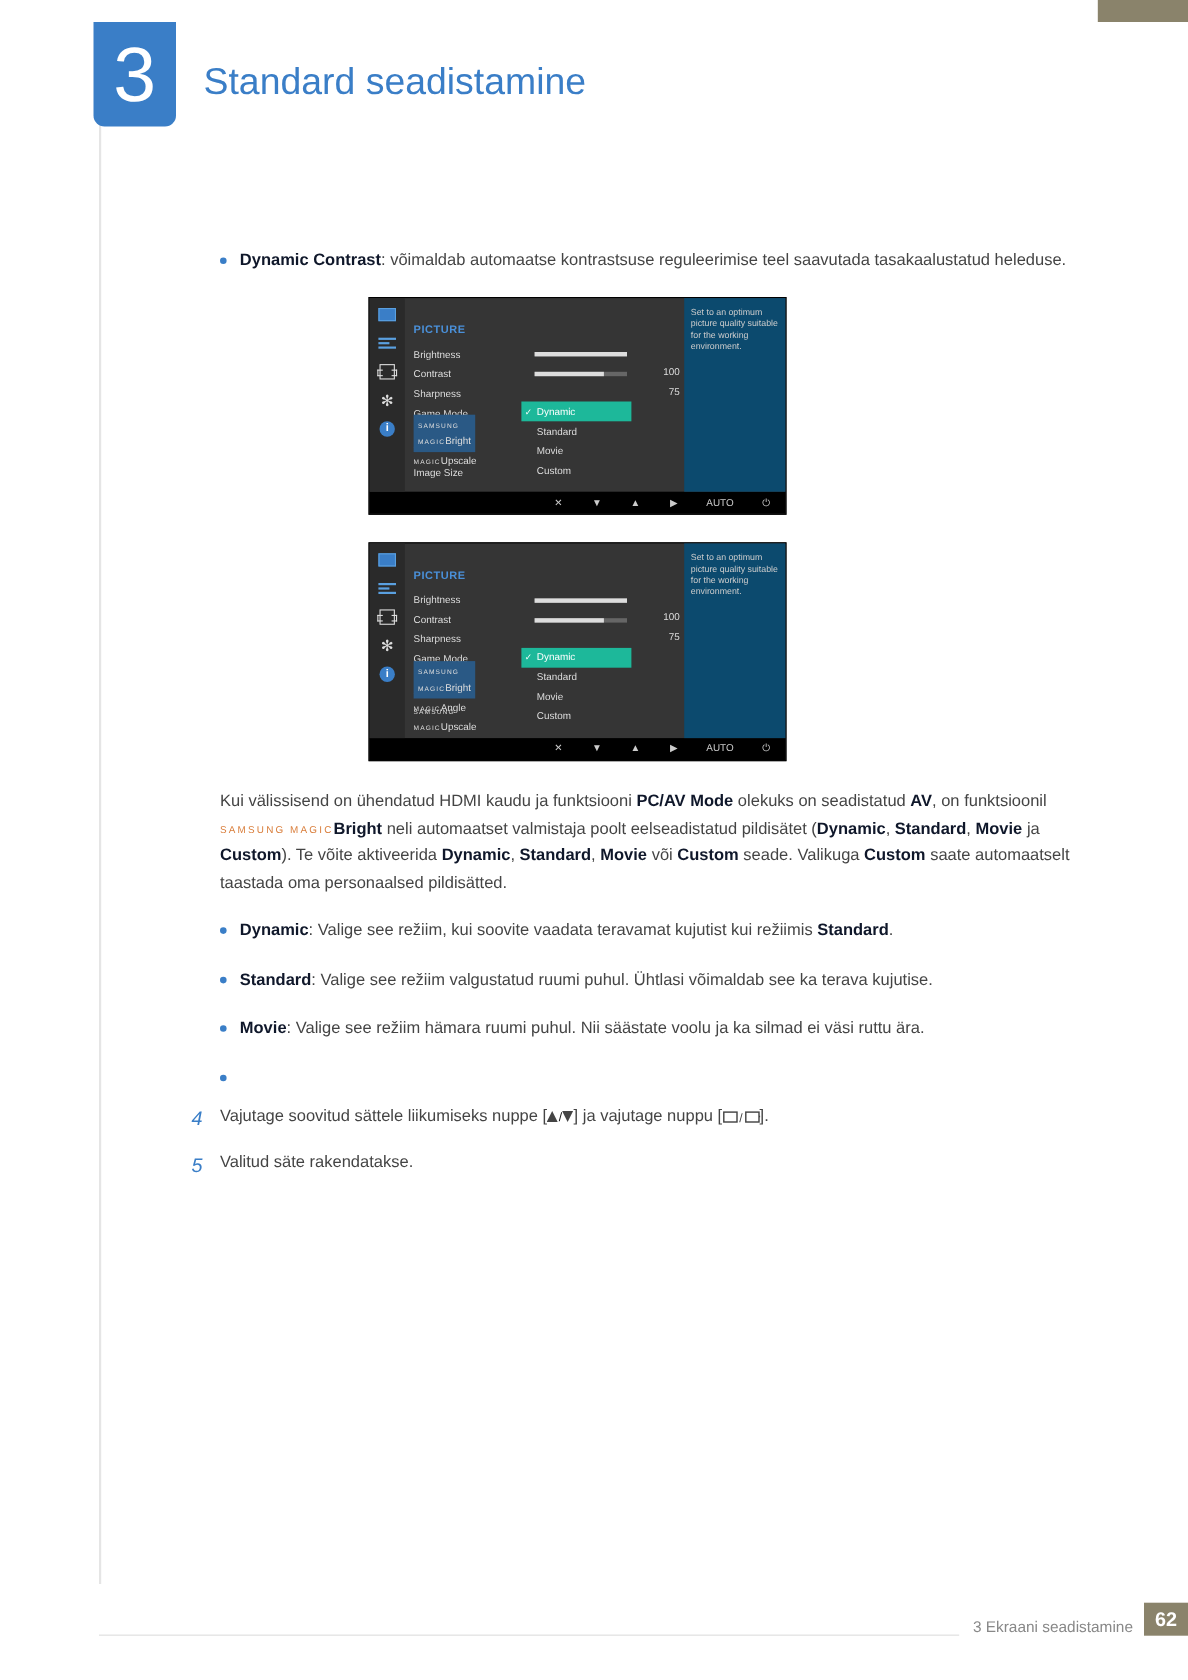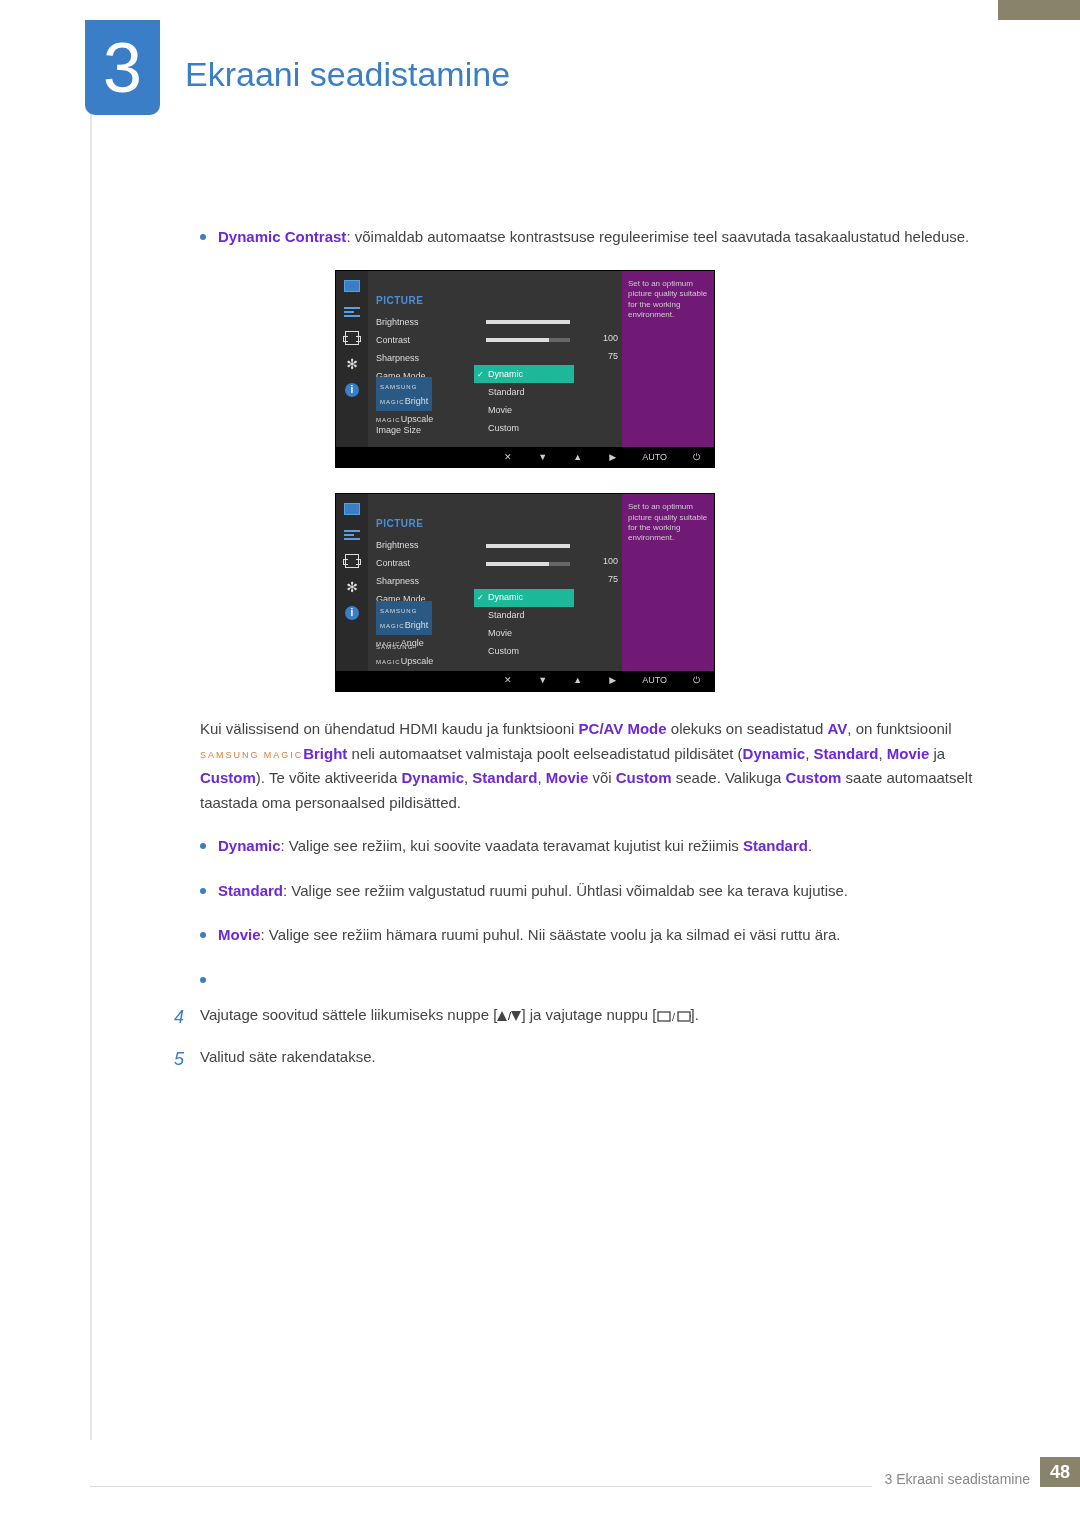--- a/index.html
+++ b/index.html
@@ -9,21 +9,21 @@
   .left-line { position: absolute; left: 90px; top: 20px; width: 2px; height: 1420px; background: #e5e5e5; }
 
   .header { position: relative; height: 100px; }
   .chapter-badge { position: absolute; left: -5px; top: -10px; width: 75px; height: 95px; background: #3a7ec7; border-bottom-left-radius: 10px; border-bottom-right-radius: 10px; color: #fff; font-size: 70px; font-weight: 400; display: flex; align-items: center; justify-content: center; line-height: 1; }
   .chapter-title { position: absolute; left: 95px; top: 25px; font-size: 34px; color: #3a7ec7; font-weight: 400; }
 
   .content { margin-left: 110px; margin-top: 95px; line-height: 1.65; font-size: 15px; }
   .bullet-row { display: flex; margin-bottom: 20px; }
   .bullet-dot { width: 6px; height: 6px; background: #3a7ec7; border-radius: 50%; margin-top: 9px; margin-right: 12px; flex-shrink: 0; }
   .orange { color: #d97d3a; }
-  .orange-b { color: #6d28d9; font-weight: 600; }
+  .orange-b { color: #0f172a; font-weight: 600; }
   .magic { font-size: 9px; letter-spacing: 2px; vertical-align: 1px; }
 
   .osd-wrap { margin: 20px 0 25px 135px; }
   .osd { width: 380px; background: #353535; border: 1px solid #000; font-family: Arial, sans-serif; color: #ddd; font-size: 9px; }
   .osd-body { display: flex; }
   .osd-icons { width: 32px; background: #2a2a2a; display: flex; flex-direction: column; align-items: center; padding-top: 8px; gap: 12px; }
   .osd-icon { width: 16px; height: 14px; display: flex; align-items: center; justify-content: center; }
   .osd-icon-mon { width: 16px; height: 12px; border: 1px solid #5aa0e0; background: #3a7ec7; }
   .osd-icon-eq { width: 16px; height: 10px; display: flex; flex-direction: column; justify-content: space-between; }
   .osd-icon-eq div { height: 2px; background: #5aa0e0; }
@@ -43,21 +43,21 @@
   .osd-slider-fill { position: absolute; left: 0; top: 0; height: 100%; background: #ddd; }
   .osd-val { width: 22px; text-align: right; font-size: 9px; margin-top: 32px; }
   .osd-selected { background: #2a5985; padding: 2px 4px; font-size: 9px; display: inline-block; }
   .osd-magic { font-size: 6px; letter-spacing: 1px; }
 
   .osd-dropdown { margin-left: 98px; margin-top: -2px; width: 100px; }
   .osd-opt { height: 18px; display: flex; align-items: center; padding-left: 14px; font-size: 9px; position: relative; }
   .osd-opt.sel { background: #1db89a; color: #fff; }
   .osd-opt.sel::before { content: "✓"; position: absolute; left: 3px; font-size: 8px; }
 
-  .osd-help { width: 92px; padding: 8px 6px; font-size: 8px; line-height: 1.3; color: #ccc; background: #701a75; }
+  .osd-help { width: 92px; padding: 8px 6px; font-size: 8px; line-height: 1.3; color: #ccc; background: #0c4a6e; }
 
   .osd-nav { background: #000; height: 20px; display: flex; align-items: center; justify-content: flex-end; padding: 0 12px; gap: 24px; color: #ccc; font-size: 9px; }
   .navglyph { display: inline-block; width: 11px; text-align: center; }
 
   .step-row { display: flex; margin-bottom: 12px; }
   .step-num { width: 20px; color: #3a7ec7; font-style: italic; font-size: 18px; font-weight: 400; margin-right: 6px; }
   .inline-rect { display: inline-block; vertical-align: -2px; stroke: #444; fill: none; }
   .inline-tri { display: inline-block; vertical-align: -1px; }
 
   .footer { position: absolute; left: 90px; right: 0; bottom: 40px; height: 30px; display: flex; align-items: flex-end; }
@@ -67,21 +67,21 @@
 </style>
 </head>
 <body>
 
 <div class="page">
   <div class="sidebar-stripe"></div>
   <div class="left-line"></div>
 
   <div class="header">
     <div class="chapter-badge">3</div>
-    <div class="chapter-title">Ekraani seadistamine</div>
+    <div class="chapter-title">Standard seadistamine</div>
   </div>
 
   <div class="content">
 
     <div class="bullet-row">
       <div class="bullet-dot"></div>
       <div>
         <span class="orange-b">Dynamic Contrast</span><span>: võimaldab automaatse kontrastsuse reguleerimise teel saavutada tasakaalustatud heleduse.</span>
       </div>
     </div>
@@ -274,15 +274,15 @@
     <div class="step-row" style="margin-left:-26px">
       <div class="step-num">5</div>
       <div>Valitud säte rakendatakse.</div>
     </div>
 
   </div>
 
   <div class="footer">
     <div class="footer-line"></div>
     <div class="footer-text">3 Ekraani seadistamine</div>
-    <div class="footer-badge">48</div>
+    <div class="footer-badge">62</div>
   </div>
 </div>
 
 </body></html>

